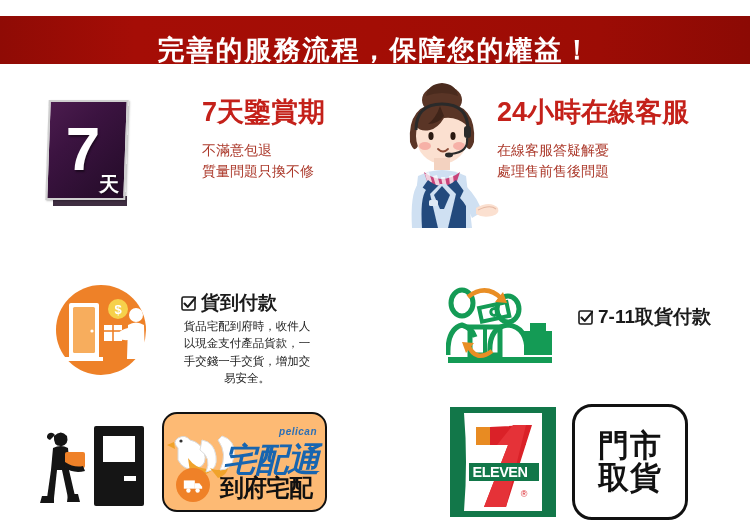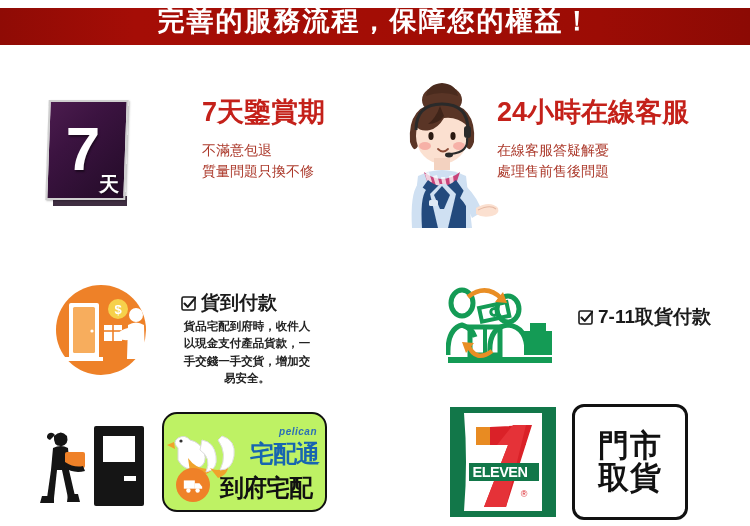--- a/index.html
+++ b/index.html
@@ -7,23 +7,23 @@
     width:750px;height:526px;
     background:#ffffff;
     font-family:"Liberation Sans","DejaVu Sans",sans-serif;
     overflow:hidden;
     position:relative;
   }
   .page{position:relative;width:750px;height:526px;}
 
   
   .banner{
-    position:absolute;left:0;top:8px;width:750px;height:37px;
+    position:absolute;left:0;top:16px;width:750px;height:48px;
     background:linear-gradient(to right,#8f0b05 0%,#a50d06 18%,#a30d05 50%,#9c0c05 80%,#8c0a04 100%);
-    display:flex;align-items:flex-start;justify-content:center;
+    display:flex;align-items:flex-end;justify-content:center;
   }
   .banner-title{
     color:#ffffff;font-weight:bold;font-size:27px;letter-spacing:2px;
     white-space:nowrap;line-height:1;
   }
 
   
   .badge7{
     position:absolute;left:45px;top:100px;width:82px;height:108px;
   }
@@ -65,52 +65,52 @@
 
   
   .cod-icon{position:absolute;left:52px;top:281px;width:98px;height:98px;}
   .pickup-icon{position:absolute;left:446px;top:281px;width:122px;height:98px;}
 
   .mid-title{
     font-weight:bold;font-size:19px;color:#1b1b1b;white-space:nowrap;
     display:flex;align-items:center;gap:5px;line-height:1;
   }
   .mid-body{
-    font-weight:bold;font-size:11.5px;color:#222;line-height:1.5;
+    font-weight:normal;font-size:11.5px;color:#222;line-height:1.5;
     text-align:center;
   }
   .cod-text{position:absolute;left:181px;top:293px;width:132px;}
   .pick-text{position:absolute;left:578px;top:307px;width:126px;}
 
   .chk{display:inline-block;width:15px;height:15px;position:relative;flex:0 0 auto;}
 
   
   .walker{position:absolute;left:32px;top:418px;width:118px;height:92px;}
   .pelican-box{
     position:absolute;left:162px;top:412px;width:165px;height:100px;
-    background:#bef264;border:2.5px solid #111;border-radius:15px;
+    background:#fdba74;border:2.5px solid #111;border-radius:15px;
     box-sizing:border-box;overflow:hidden;
   }
   .seven-logo{position:absolute;left:450px;top:407px;width:126px;height:110px;}
   .storebox{
     position:absolute;left:572px;top:404px;width:116px;height:116px;
-    background:#fff;border:3px solid #111;border-radius:12px;
+    background:#fff;border:3px solid #111;border-radius:20px;
     box-sizing:border-box;
     display:flex;flex-direction:column;align-items:center;justify-content:center;
     line-height:1.02;
   }
   .storebox span{font-size:31px;font-weight:bold;color:#111;letter-spacing:1px;}
 
   .pelican-word{
     position:absolute;right:8px;top:12px;
     font-size:10px;font-style:italic;font-weight:bold;color:#2c6fb5;letter-spacing:.5px;
   }
   .zhaipeitong{
     position:absolute;right:6px;top:24px;
-    font-size:24px;font-weight:bold;color:#1765b0;letter-spacing:-1px;
+    font-size:33px;font-weight:bold;font-style:italic;color:#1765b0;letter-spacing:-1px;
   }
   .daofu{
     position:absolute;left:56px;bottom:6px;
     font-size:24px;font-weight:bold;color:#111;letter-spacing:-1px;
   }
   .truck-badge{
     position:absolute;left:12px;bottom:8px;width:34px;height:34px;border-radius:50%;
     background:#ef8128;display:flex;align-items:center;justify-content:center;
   }
 </style>

